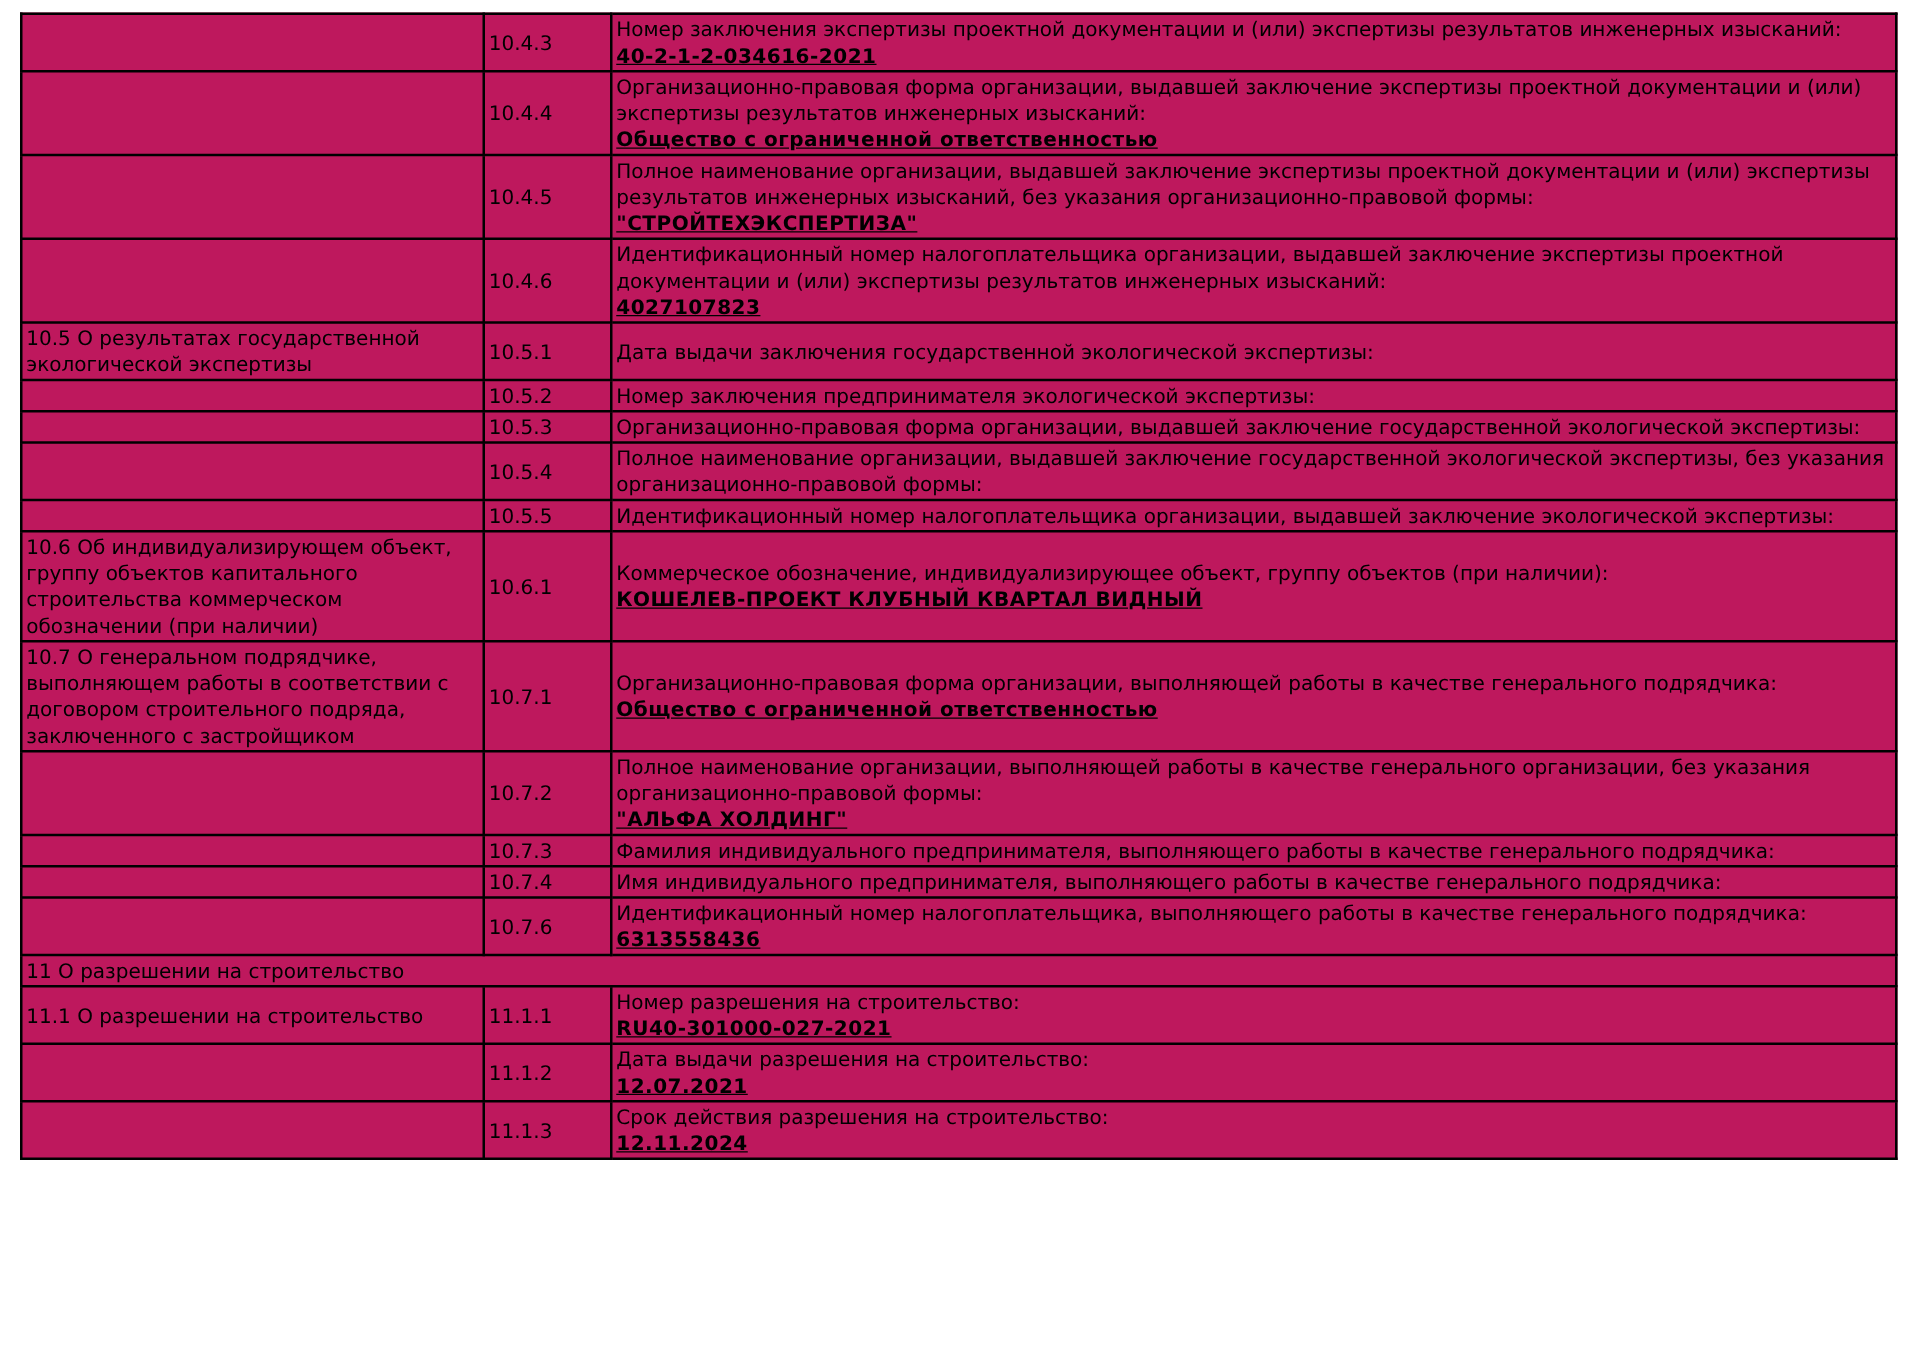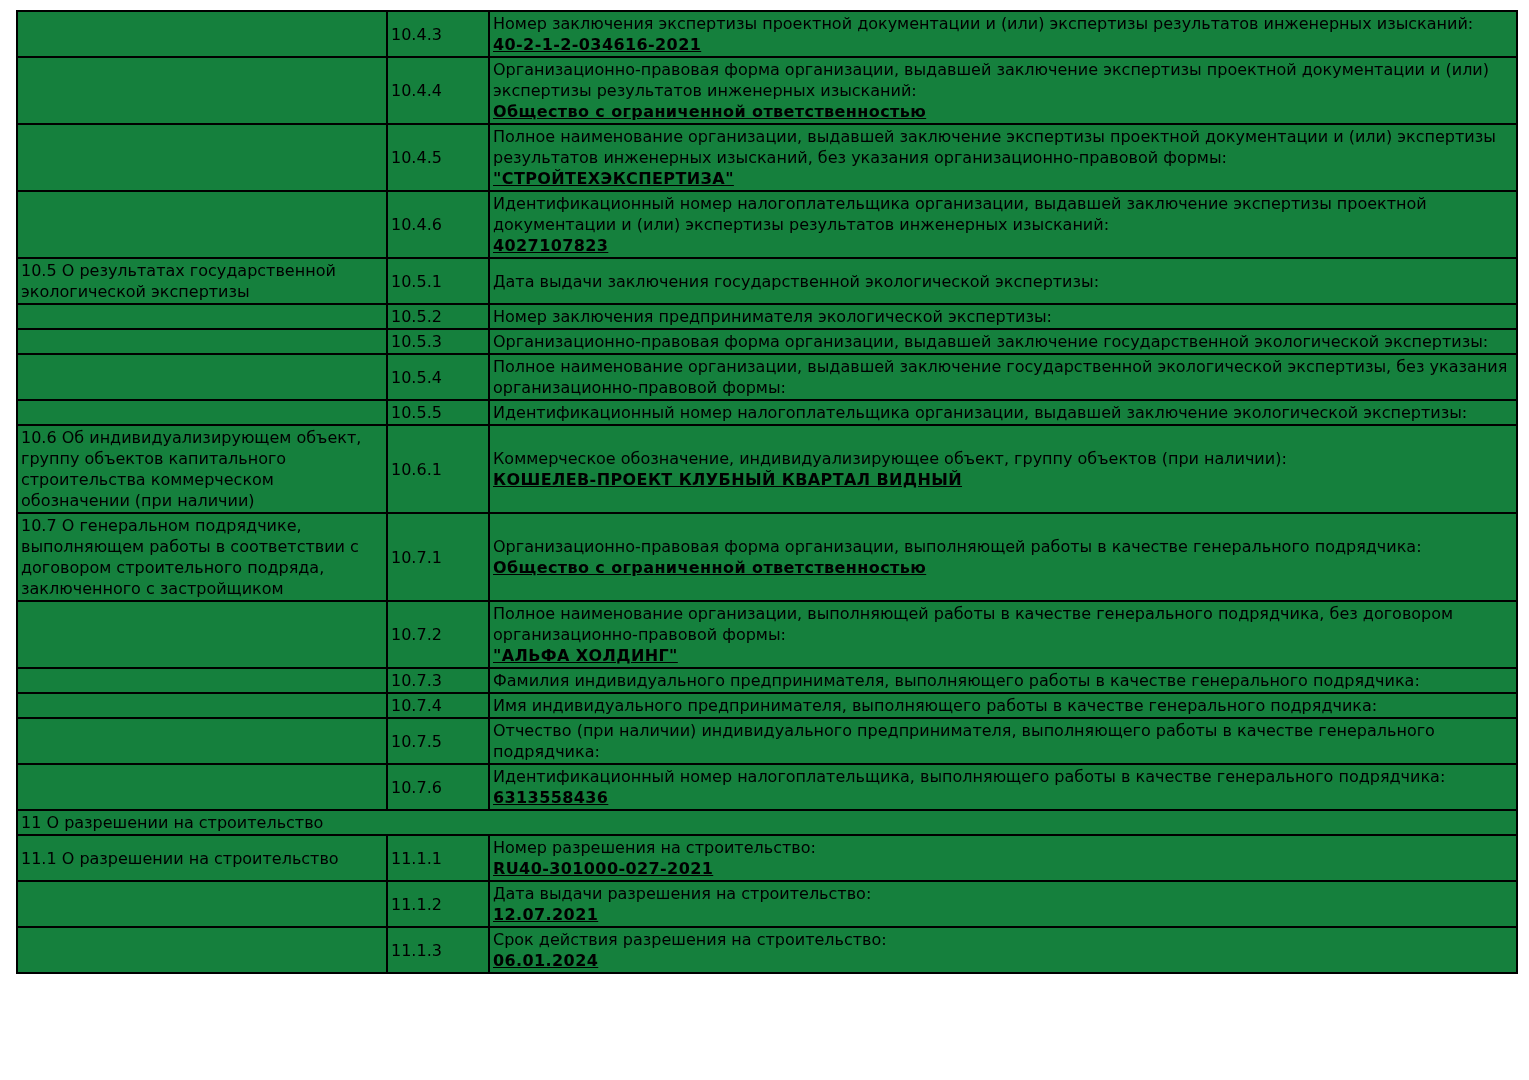--- a/index.html
+++ b/index.html
@@ -17,21 +17,21 @@
     line-height: 21px;
     overflow: hidden;
   }
   table.doc-table {
     position: absolute;
     left: 16px;
     top: 10px;
     width: 1502px;
     border-collapse: collapse;
     table-layout: fixed;
-    background: #15803d;
+    background: #be185d;
   }
   .doc-table td {
     border: 2px solid #000000;
     vertical-align: middle;
     padding: 1px 4px 1px 3px;
     overflow: hidden;
     word-wrap: break-word;
   }
   .col-w-section { width: 370px; }
   .col-w-num     { width: 102px; }
@@ -137,43 +137,36 @@
         <td class="num-cell">10.7.1</td>
         <td class="desc-cell">
           <div class="item-label">Организационно-правовая форма организации, выполняющей работы в качестве генерального подрядчика:</div>
           <div class="item-value">Общество с ограниченной ответственностью</div>
         </td>
       </tr>
       <tr>
         <td class="section-cell"></td>
         <td class="num-cell">10.7.2</td>
         <td class="desc-cell">
-          <div class="item-label">Полное наименование организации, выполняющей работы в качестве генерального подрядчика, без договором организационно-правовой формы:</div>
+          <div class="item-label">Полное наименование организации, выполняющей работы в качестве генерального организации, без указания организационно-правовой формы:</div>
           <div class="item-value">"АЛЬФА ХОЛДИНГ"</div>
         </td>
       </tr>
       <tr>
         <td class="section-cell"></td>
         <td class="num-cell">10.7.3</td>
         <td class="desc-cell">
           <div class="item-label">Фамилия индивидуального предпринимателя, выполняющего работы в качестве генерального подрядчика:</div>
         </td>
       </tr>
       <tr>
         <td class="section-cell"></td>
         <td class="num-cell">10.7.4</td>
         <td class="desc-cell">
           <div class="item-label">Имя индивидуального предпринимателя, выполняющего работы в качестве генерального подрядчика:</div>
-        </td>
-      </tr>
-      <tr>
-        <td class="section-cell"></td>
-        <td class="num-cell">10.7.5</td>
-        <td class="desc-cell">
-          <div class="item-label">Отчество (при наличии) индивидуального предпринимателя, выполняющего работы в качестве генерального подрядчика:</div>
         </td>
       </tr>
       <tr>
         <td class="section-cell"></td>
         <td class="num-cell">10.7.6</td>
         <td class="desc-cell">
           <div class="item-label">Идентификационный номер налогоплательщика, выполняющего работы в качестве генерального подрядчика:</div>
           <div class="item-value">6313558436</div>
         </td>
       </tr>
@@ -194,17 +187,17 @@
         <td class="desc-cell">
           <div class="item-label">Дата выдачи разрешения на строительство:</div>
           <div class="item-value">12.07.2021</div>
         </td>
       </tr>
       <tr>
         <td class="section-cell"></td>
         <td class="num-cell">11.1.3</td>
         <td class="desc-cell">
           <div class="item-label">Срок действия разрешения на строительство:</div>
-          <div class="item-value">06.01.2024</div>
+          <div class="item-value">12.11.2024</div>
         </td>
       </tr>
     </tbody>
 </table>
 
 </body></html>

